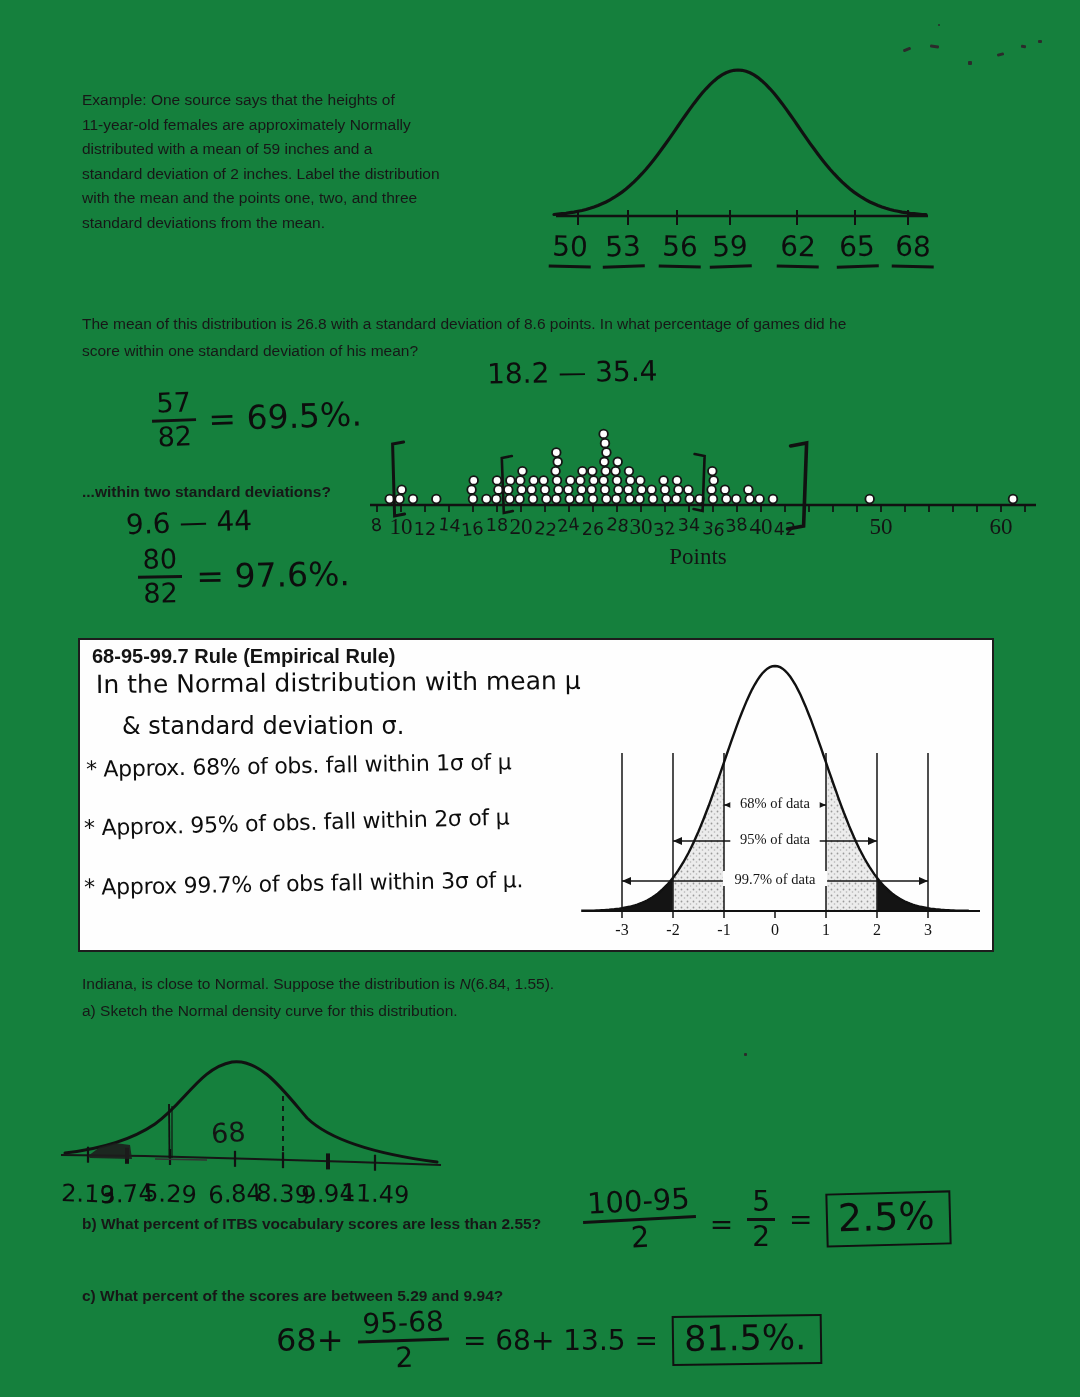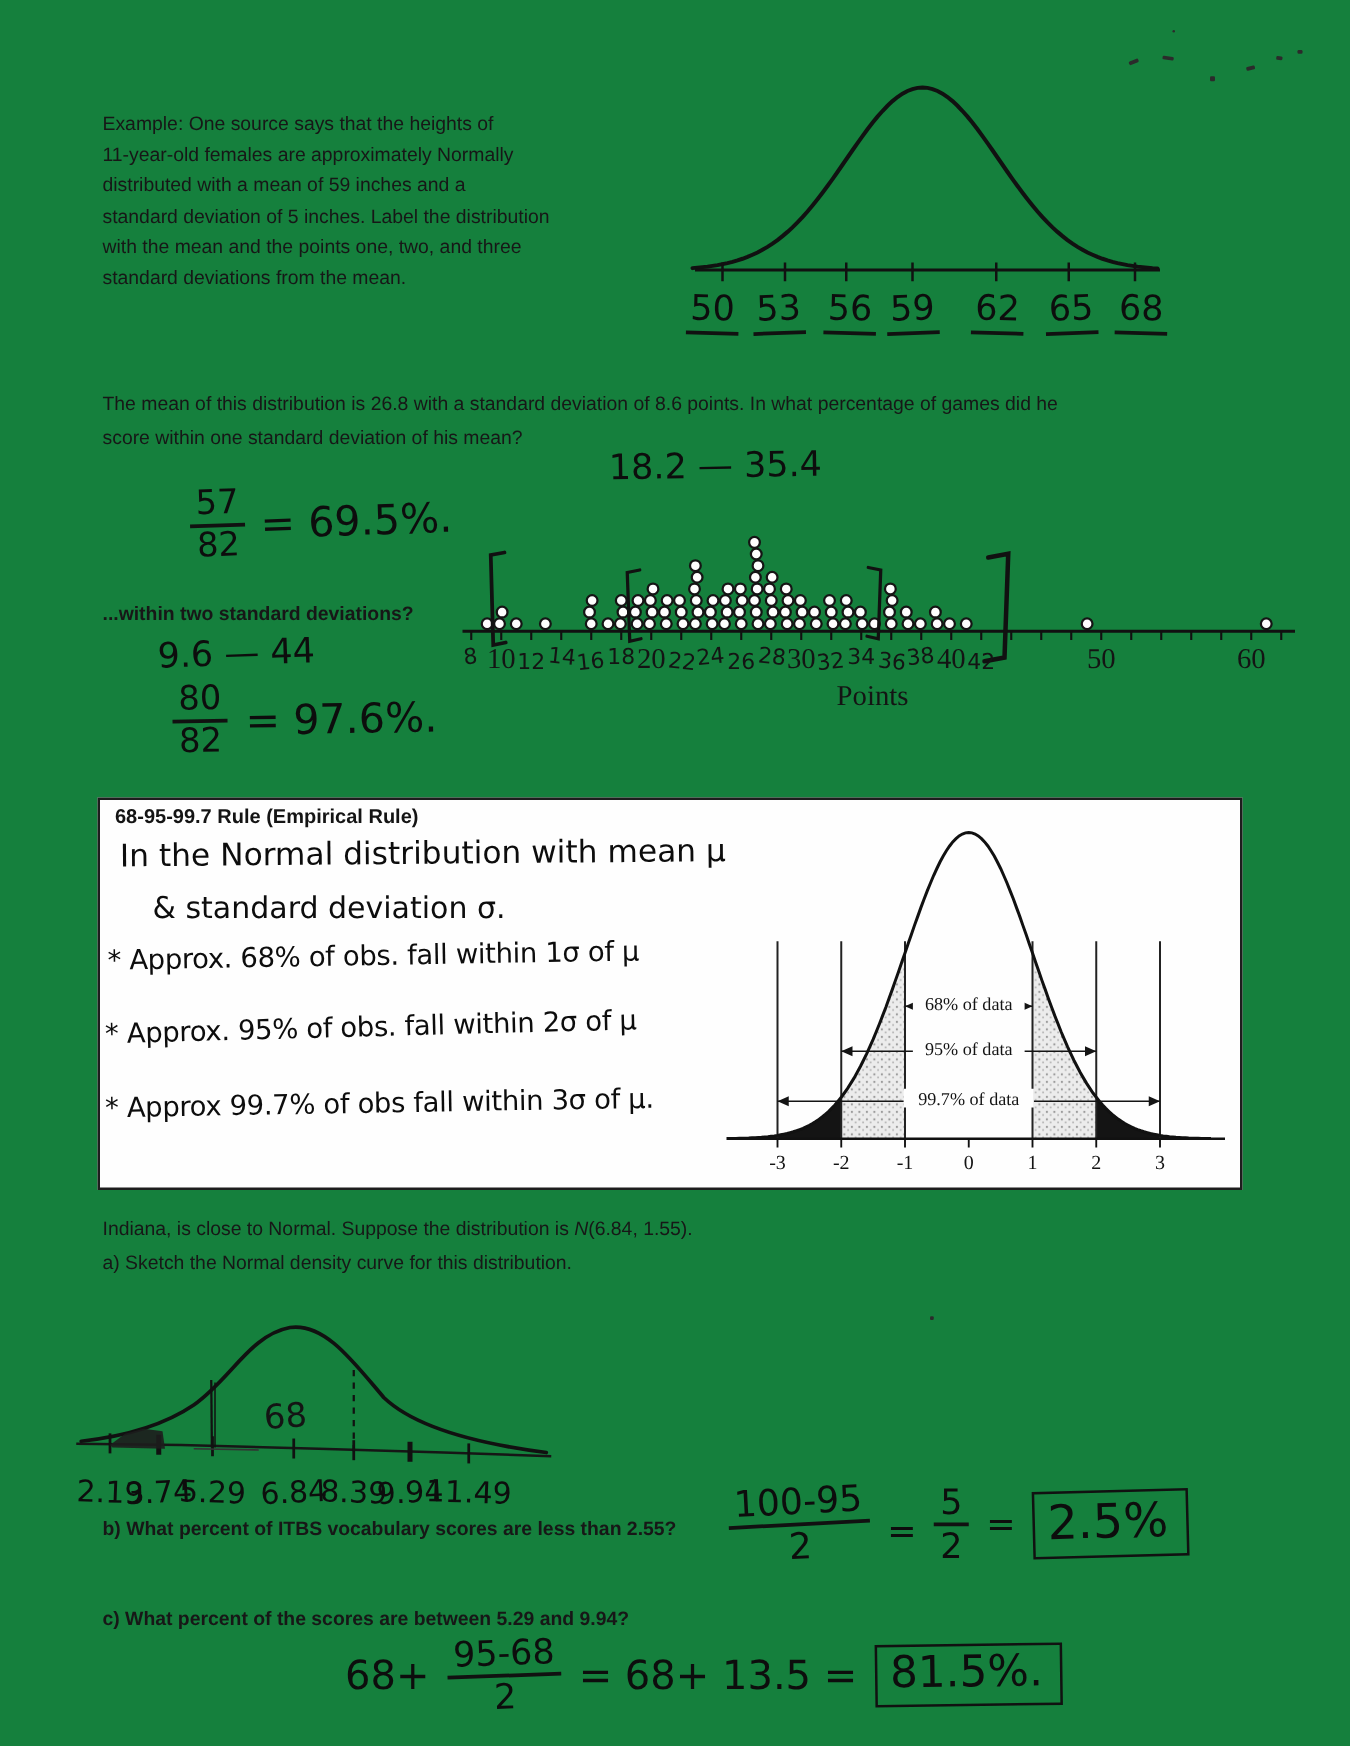--- a/index.html
+++ b/index.html
@@ -8,21 +8,21 @@
   .abs{position:absolute;}
   .print{font-size:15.5px;line-height:24.5px;color:#171717;}
   .print2{font-size:15.5px;line-height:27px;color:#171717;}
   .hw{font-family:"DejaVu Sans",sans-serif;color:#0d0d0d;}
   .math{display:flex;align-items:center;}
   .frac{display:inline-flex;flex-direction:column;align-items:center;line-height:1.05;}
   .frac .num{border-bottom:3px solid #111;padding:0 5px 2px;}
   .frac .den{padding-top:1px;}
   .ansbox{border:2.5px solid #111;padding:1px 14px 5px 10px;display:inline-block;}
   .ebox{position:absolute;left:78px;top:638px;width:912px;height:310px;border:2.5px solid #1d1d1d;background:#fefefe;}
-  .ebox-title{position:absolute;left:12px;top:5px;font-size:16px;font-weight:bold;color:#141414;}
+  .ebox-title{position:absolute;left:12px;top:5px;font-size:20px;font-weight:bold;color:#141414;}
   .curve-label{position:absolute;top:0;font-size:28px;border-bottom:3px solid #111;padding:0 3px 2px;white-space:nowrap;}
   .sketch-label{position:absolute;top:0;font-size:24px;white-space:nowrap;}
   .mark{position:absolute;background:#2b2b2b;border-radius:1px;}
   sup{font-size:10px;}
   svg{display:block;overflow:visible;}
 </style>
 </head>
 <body>
 
 <div class="page">
@@ -35,21 +35,21 @@
     <span class="mark" style="left:1021px;top:45px;width:5px;height:3px;transform:rotate(6deg);"></span>
     <span class="mark" style="left:1038px;top:40px;width:4px;height:3px;"></span>
     <span class="mark" style="left:938px;top:24px;width:2px;height:2px;"></span>
     <span class="mark" style="left:744px;top:1053px;width:3px;height:3px;"></span>
   </div>
 
   <div class="abs print" style="left:82px;top:88px;width:460px;">
     <div>Example: One source says that the heights of</div>
     <div>11-year-old females are approximately Normally</div>
     <div>distributed with a mean of 59 inches and a</div>
-    <div>standard deviation of 5 inches.  Label the distribution</div>
+    <div>standard deviation of 2 inches.  Label the distribution</div>
     <div>with the mean and the points one, two, and three</div>
     <div>standard deviations from the mean.</div>
   </div>
   <svg class="abs" id="curve1" style="left:540px;top:58px;" width="400" height="172" viewBox="0 0 400 172">
       <path d="M14,156.5 L18,156.1 L22,155.7 L26,155.3 L30,154.7 L34,154.1 L38,153.3 L42,152.5 L46,151.5 L50,150.3 L54,149.0 L58,147.5 L62,145.8 L66,144.0 L70,141.8 L74,139.5 L78,136.9 L82,134.1 L86,130.9 L90,127.5 L94,123.9 L98,119.9 L102,115.7 L106,111.2 L110,106.4 L114,101.4 L118,96.2 L122,90.8 L126,85.3 L130,79.6 L134,73.8 L138,68.0 L142,62.2 L146,56.5 L150,50.9 L154,45.4 L158,40.2 L162,35.3 L166,30.8 L170,26.6 L174,22.9 L178,19.6 L182,16.9 L186,14.8 L190,13.3 L194,12.3 L198,12.0 L202,12.3 L206,13.3 L210,14.8 L214,16.9 L218,19.6 L222,22.9 L226,26.6 L230,30.8 L234,35.3 L238,40.2 L242,45.4 L246,50.9 L250,56.5 L254,62.2 L258,68.0 L262,73.8 L266,79.6 L270,85.3 L274,90.8 L278,96.2 L282,101.4 L286,106.4 L290,111.2 L294,115.7 L298,119.9 L302,123.9 L306,127.5 L310,130.9 L314,134.1 L318,136.9 L322,139.5 L326,141.8 L330,144.0 L334,145.8 L338,147.5 L342,149.0 L346,150.3 L350,151.5 L354,152.5 L358,153.3 L362,154.1 L366,154.7 L370,155.3 L374,155.7 L378,156.1 L382,156.5 L386,156.7" stroke="#111" stroke-width="3.2" fill="none" stroke-linecap="round"></path>
       <line x1="16" y1="158" x2="388" y2="158" stroke="#111" stroke-width="2.4"></line>
       <line x1="38" y1="152" x2="38" y2="167" stroke="#111" stroke-width="2"></line>
       <line x1="88" y1="152" x2="88" y2="167" stroke="#111" stroke-width="2"></line>
       <line x1="137" y1="152" x2="137" y2="167" stroke="#111" stroke-width="2"></line>
       <line x1="190" y1="152" x2="190" y2="167" stroke="#111" stroke-width="2"></line>
@@ -340,17 +340,17 @@
     <span class="ansbox" style="font-size:38px;transform:rotate(-1.5deg);">2.5%</span>
   </div>
 
   <div class="abs print" style="left:82px;top:1284px;font-weight:bold;">c) What percent of the scores are between 5.29 and 9.94?</div>
   <div class="abs hw math" style="left:276px;top:1308px;gap:14px;">
     <span style="font-size:32px;">68+</span>
     <span class="frac" style="font-size:28px;transform:rotate(-2deg);">
       <span class="num">95-68</span>
       <span class="den">2</span>
     </span>
-    <span style="font-size:32px;">= 68+ 13.5 =</span>
+    <span style="font-size:28px;">= 68+ 13.5 =</span>
     <span class="ansbox" style="font-size:35px;transform:rotate(-0.8deg);">81.5%.</span>
   </div>
 
 </div>
 
 </body></html>

